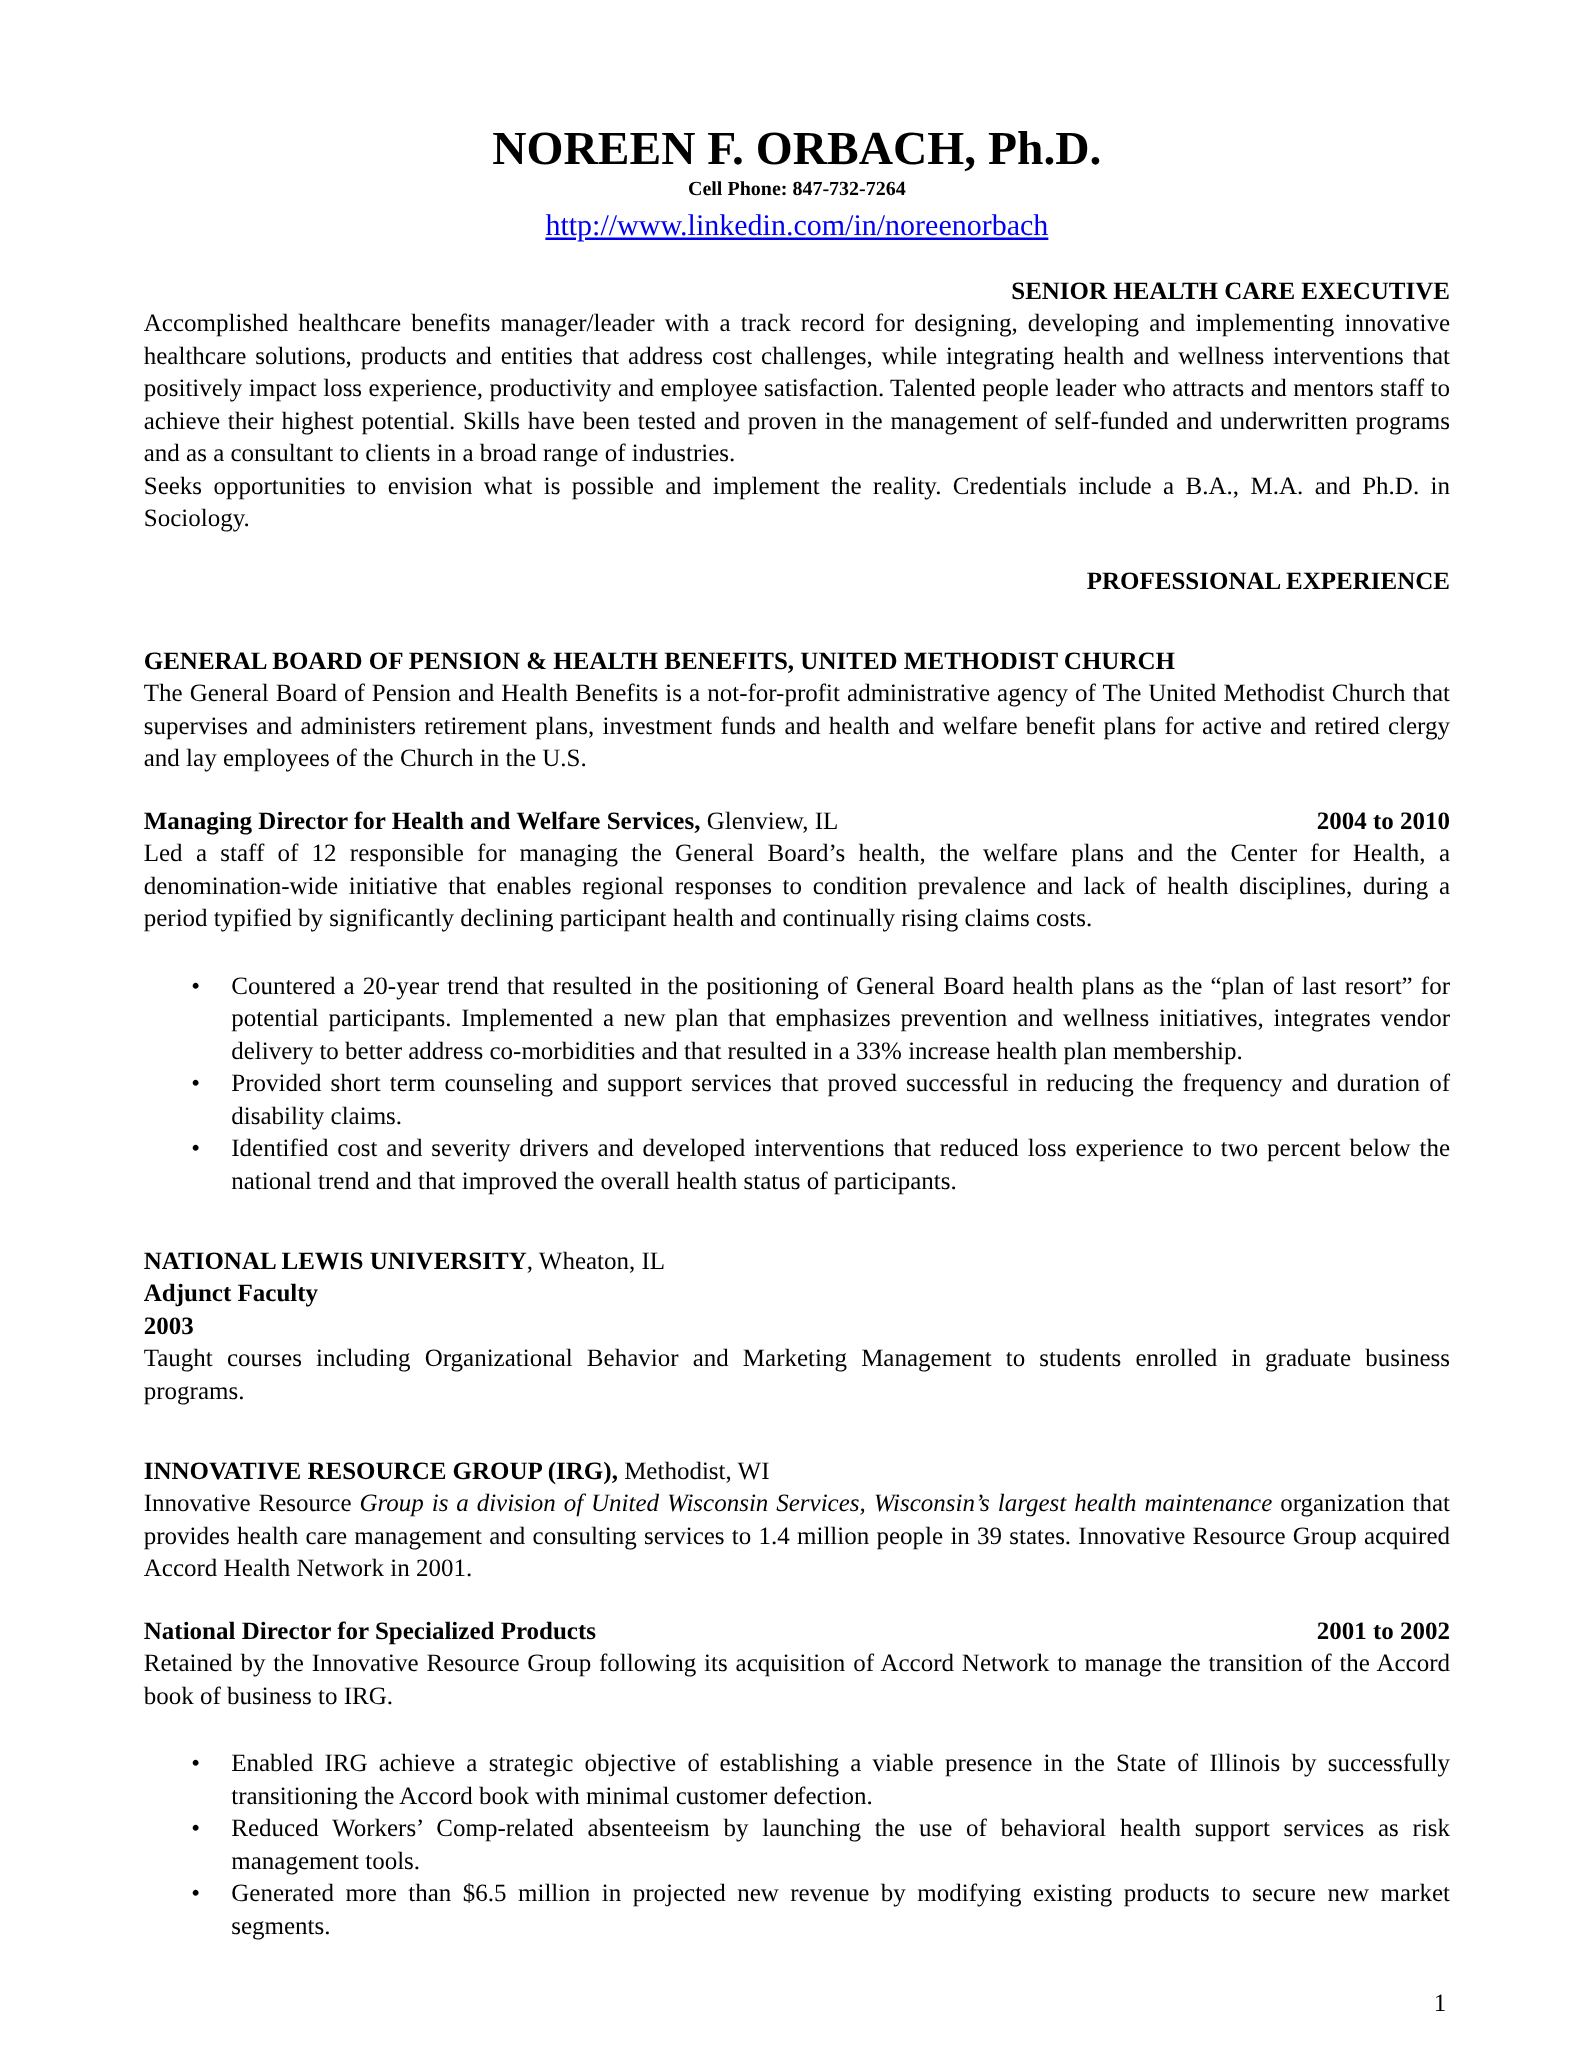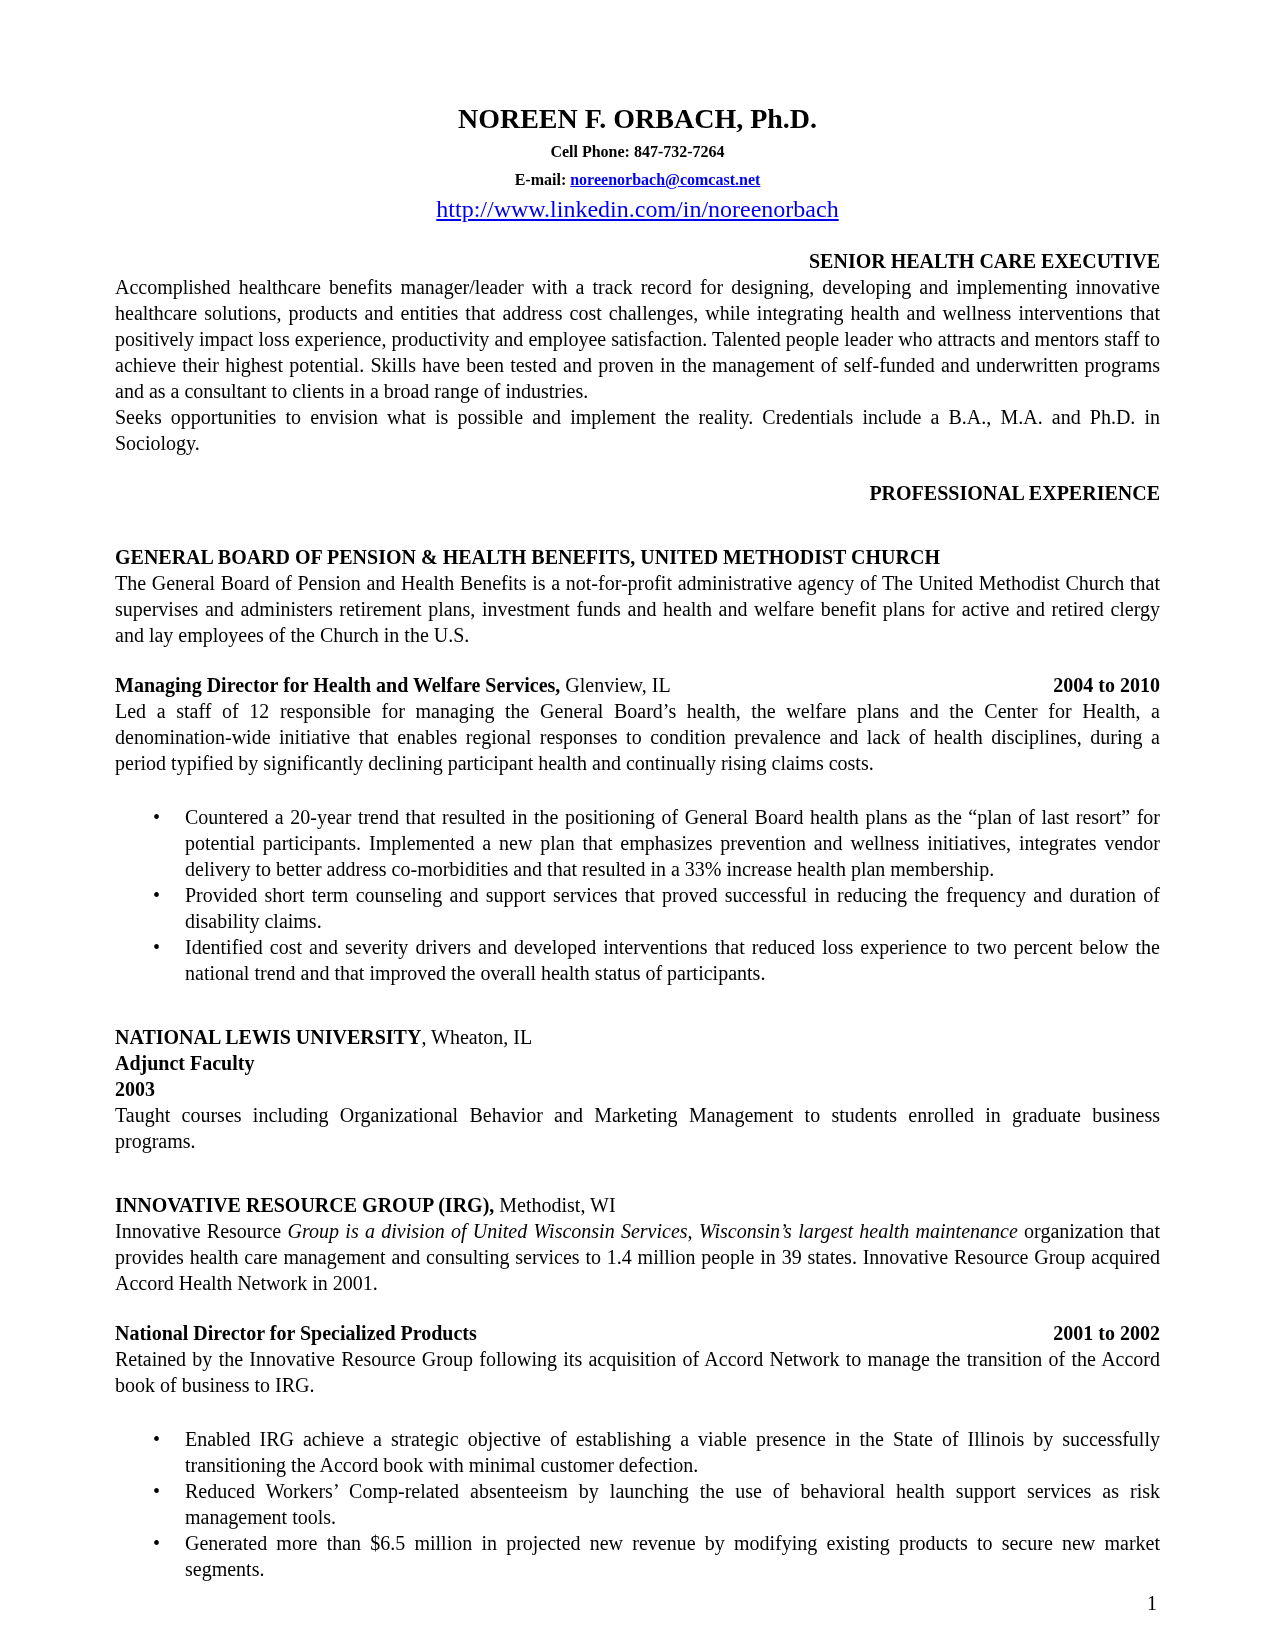--- a/index.html
+++ b/index.html
@@ -11,21 +11,21 @@
     background: #ffffff;
     box-sizing: border-box;
     padding: 100px 115px 0 115px;
     font-family: "Liberation Serif", serif;
     font-size: 20px;
     line-height: 26px;
     color: #000000;
     overflow: hidden;
   }
   .center { text-align: center; }
-  .name-line { font-size: 28px; font-weight: bold; line-height: 38px; }
+  .name-line { font-size: 38px; font-weight: bold; line-height: 38px; }
   .contact-line { font-size: 16px; font-weight: bold; line-height: 28px; }
   .linkedin-line { font-size: 24px; font-weight: normal; line-height: 30px; }
   a.link { color: #0000f0; text-decoration: underline; cursor: pointer; }
   a.link.bold { font-weight: bold; }
   .section-title { text-align: right; font-weight: bold; margin-top: 24px; }
   .para { text-align: justify; margin: 0; font-family: Liberation Serif, serif; }
   .company-line { font-weight: bold; margin-top: 38px; }
   .company-line .loc { font-weight: normal; }
   .role-line { display: flex; justify-content: space-between; font-weight: bold; margin-top: 24px; }
   .role-line.tight { margin-top: 0; flex-direction: column; }
@@ -38,21 +38,20 @@
   .page-number { position: absolute; right: 118px; top: 1590px; font-size: 20px; }
 </style>
 </head>
 <body>
 
 <div class="page">
 
   <header>
     <div class="center name-line">NOREEN F. ORBACH, Ph.D.</div>
     <div class="center contact-line">Cell Phone: 847-732-7264</div>
-    <div class="center contact-line"><span>E-mail: </span><a class="link bold" href="#">noreenorbach@comcast.net</a></div>
     <div class="center linkedin-line"><a class="link" href="#">http://www.linkedin.com/in/noreenorbach</a></div>
   </header>
 
   <section>
     <div class="section-title">SENIOR HEALTH CARE EXECUTIVE</div>
     <p class="para">Accomplished healthcare benefits manager/leader with a track record for designing, developing and implementing innovative healthcare solutions, products and entities that address cost challenges, while integrating health and wellness interventions that positively impact loss experience, productivity and employee satisfaction. Talented people leader who attracts and mentors staff to achieve their highest potential. Skills have been tested and proven in the management of self-funded and underwritten programs and as a consultant to clients in a broad range of industries.</p>
     <p class="para">Seeks opportunities to envision what is possible and implement the reality. Credentials include a B.A., M.A. and Ph.D. in Sociology.</p>
   </section>
 
   <section>

